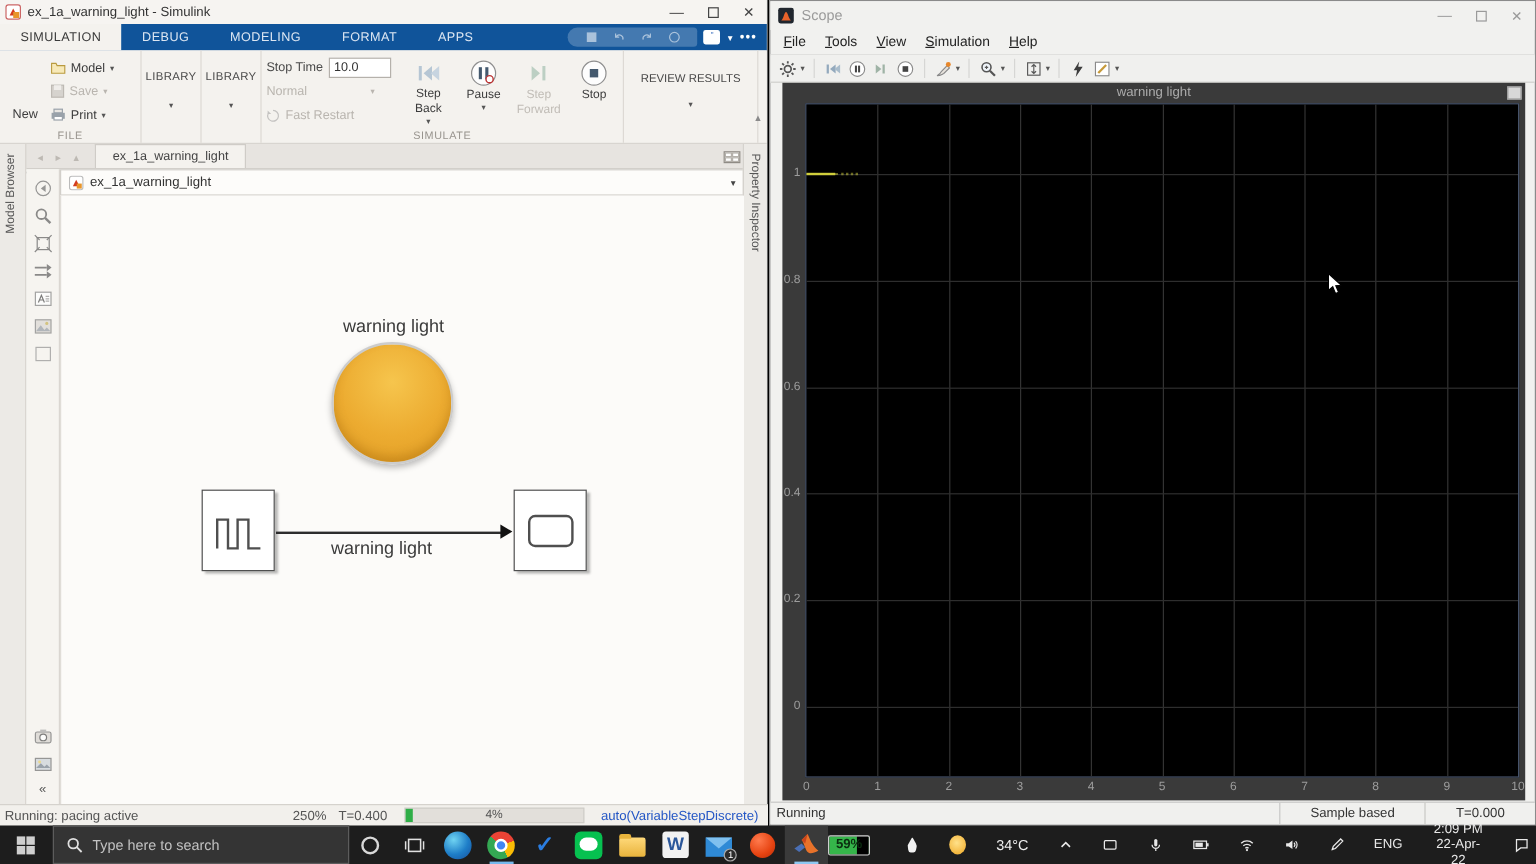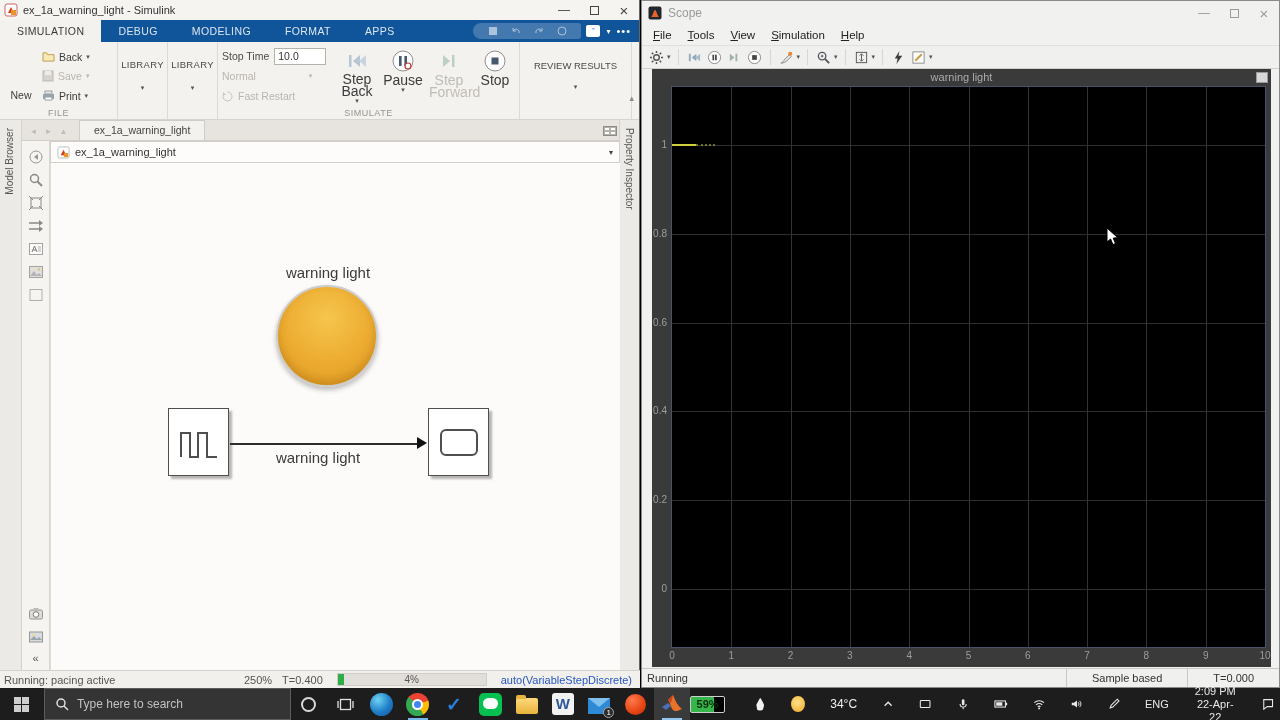--- a/index.html
+++ b/index.html
@@ -39,21 +39,21 @@
   .g-mid .caret { margin-top:14px; }
   .g-sim { width:302px; display:flex; padding:4px 0 14px 4px; }
   .simcol1 { width:112px; font-size:10.5px; }
   .strow { display:flex; align-items:center; gap:5px; height:20px; }
   .strow .t { color:#4a4a4a;text-align:center; }
   .stoptime-input { width:52px; height:17px; border:1px solid #b5b1ab; background:#fff; font-size:10.5px; padding:0 3px; color:#333; font-family:"Liberation Sans",sans-serif; }
   .dis-t { color:#b9b5af; }
   .fr-ic { width:11px; height:11px; opacity:.45; }
   .simbtn { width:46px; display:flex; flex-direction:column; align-items:center; padding-top:2px; }
   .simbtn .ic { height:26px; display:flex; align-items:center; justify-content:center; }
-  .simbtn .bl { font-size:14px; color:#3c3c3c; text-align:center; line-height:12px; width:40px; }
+  .simbtn .bl { font-size:10px; color:#3c3c3c; text-align:center; line-height:12px; width:40px; }
   .simbtn .bl.dis { color:#c0bcb6; }
   .g-rev { width:112px; display:flex; flex-direction:column; align-items:center; justify-content:center; padding-bottom:10px; }
   .g-rev .lbl { font-size:9.5px; color:#4a4a4a; }
   .g-rev .caret { margin-top:12px; }
   .tb-collapse { position:absolute; right:5px; bottom:16px; font-size:9px; color:#8a8a8a; }
 
   
   .sl-doctabs { height:21px; background:#e7e4e0; border-bottom:1px solid #d2cfca; display:flex; align-items:flex-end; padding-left:26px; position:relative; }
   .navic { font-size:9px; color:#bdb9b3; width:15px; text-align:center; padding-bottom:4px; }
   .doctab { height:20px; background:#f4f2ee; border:1px solid #cfccc7; border-bottom:none; font-size:10.5px; color:#444; padding:0 14px; line-height:19px; margin-left:8px; }
@@ -217,21 +217,21 @@
               <path d="M7 2h6v5h5v6h-5v5H7v-5H2V7h5z" fill="#f3c237" stroke="#c0901c" stroke-width="1"></path>
             </svg>
           <span class="lbl">New</span>
           <span class="caret">▾</span>
         </div>
         <div class="filerows">
           <div class="frow">
             <svg width="13" height="11" viewBox="0 0 14 12">
                 <path d="M1 2h4l1 2h7v7H1z" fill="#f7e9b8" stroke="#b99a3e"></path>
               </svg>
-            <span>Back</span>
+            <span>Model</span>
             <span class="caret">▾</span>
           </div>
           <div class="frow dis">
             <svg width="12" height="12" viewBox="0 0 12 12">
                 <rect x="1" y="1" width="10" height="10" fill="#d6d3ce" stroke="#bdb9b3"></rect>
                 <rect x="3" y="1" width="6" height="4" fill="#efedea"></rect>
               </svg>
             <span>Save</span>
             <span class="caret dis">▾</span>
           </div>

